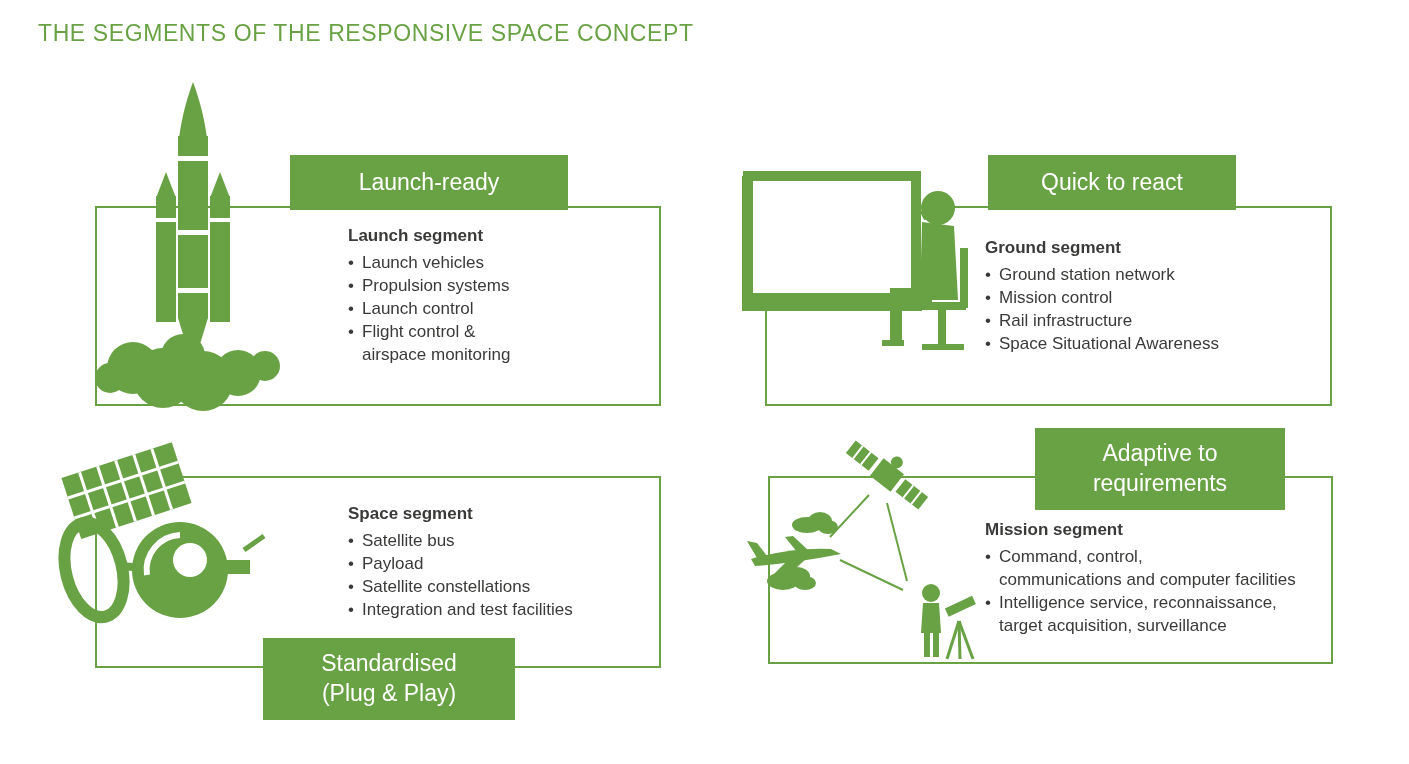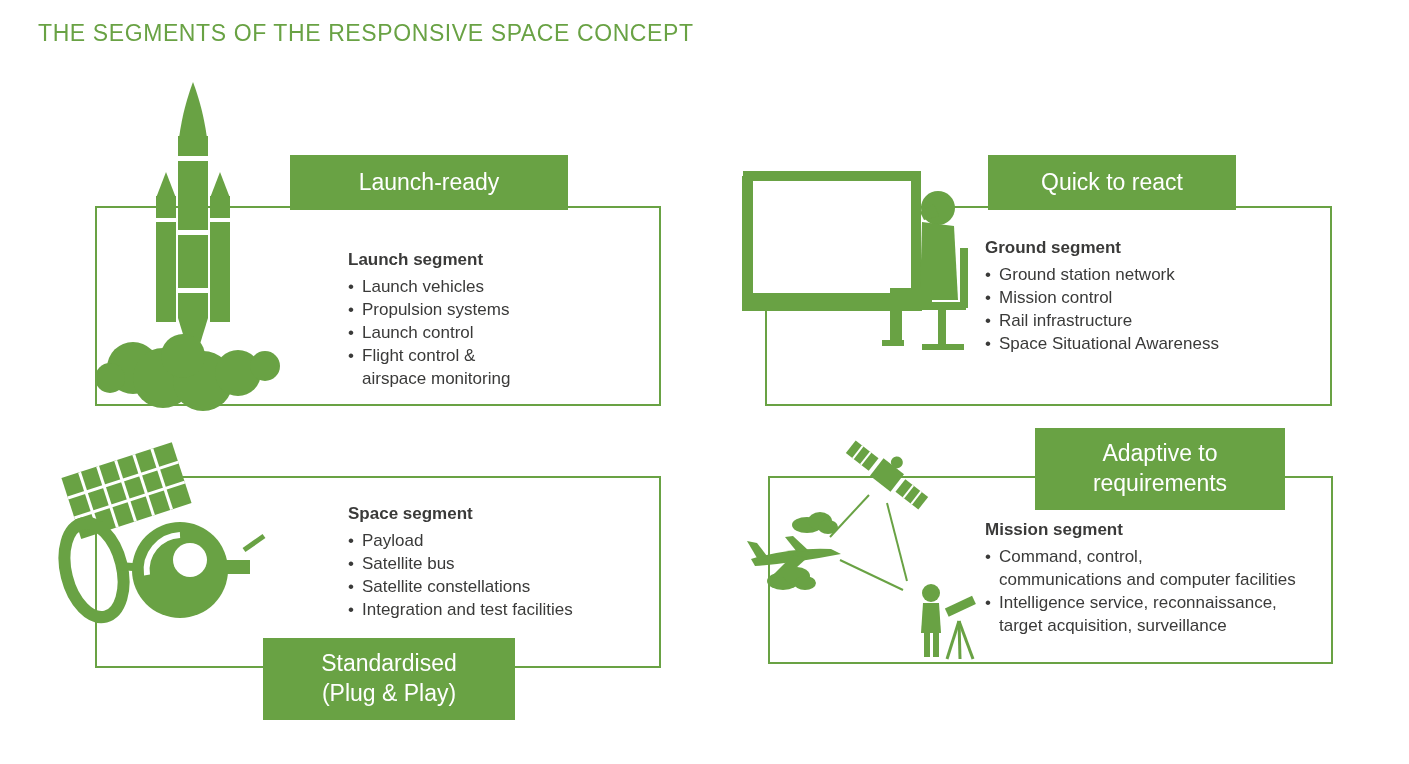--- a/index.html
+++ b/index.html
@@ -66,21 +66,21 @@
       <g fill="#ffffff">
         <rect x="90" y="74" width="30" height="5"></rect>
         <rect x="90" y="148" width="30" height="5"></rect>
         <rect x="90" y="206" width="30" height="5"></rect>
         <rect x="68" y="136" width="20" height="4"></rect>
         <rect x="122" y="136" width="20" height="4"></rect>
       </g>
     </svg>
   </div>
 
-  <div class="content" style="left:348px; top:248px; width:300px;">
+  <div class="content" style="left:348px; top:224px; width:300px;">
     <h3>Launch segment</h3>
     <ul>
         <li>Launch vehicles</li>
         <li>Propulsion systems</li>
         <li>Launch control</li>
         <li>Flight control &amp;
 airspace monitoring</li>
       </ul>
   </div>
 
@@ -142,22 +142,22 @@
       <circle cx="142" cy="120" r="17" fill="#ffffff"></circle>
       <path d="M132 95 A35 35 0 0 0 99 135" fill="none" stroke="#ffffff" stroke-width="6"></path>
       <rect x="176" y="120" width="26" height="14" fill="currentColor"></rect>
       <line x1="196" y1="110" x2="216" y2="96" stroke="currentColor" stroke-width="5"></line>
     </svg>
   </div>
 
   <div class="content" style="left:348px; top:502px; width:300px;">
     <h3>Space segment</h3>
     <ul>
+        <li>Satellite bus</li>
         <li>Payload</li>
-        <li>Satellite bus</li>
         <li>Satellite constellations</li>
         <li>Integration and test facilities</li>
       </ul>
   </div>
 
   <div class="badge" style="left:263px; top:638px; width:252px; height:82px;">Standardised
 (Plug &amp; Play)</div>
 
   <div class="seg-box" style="left:768px; top:476px; width:565px; height:188px;"></div>
 

